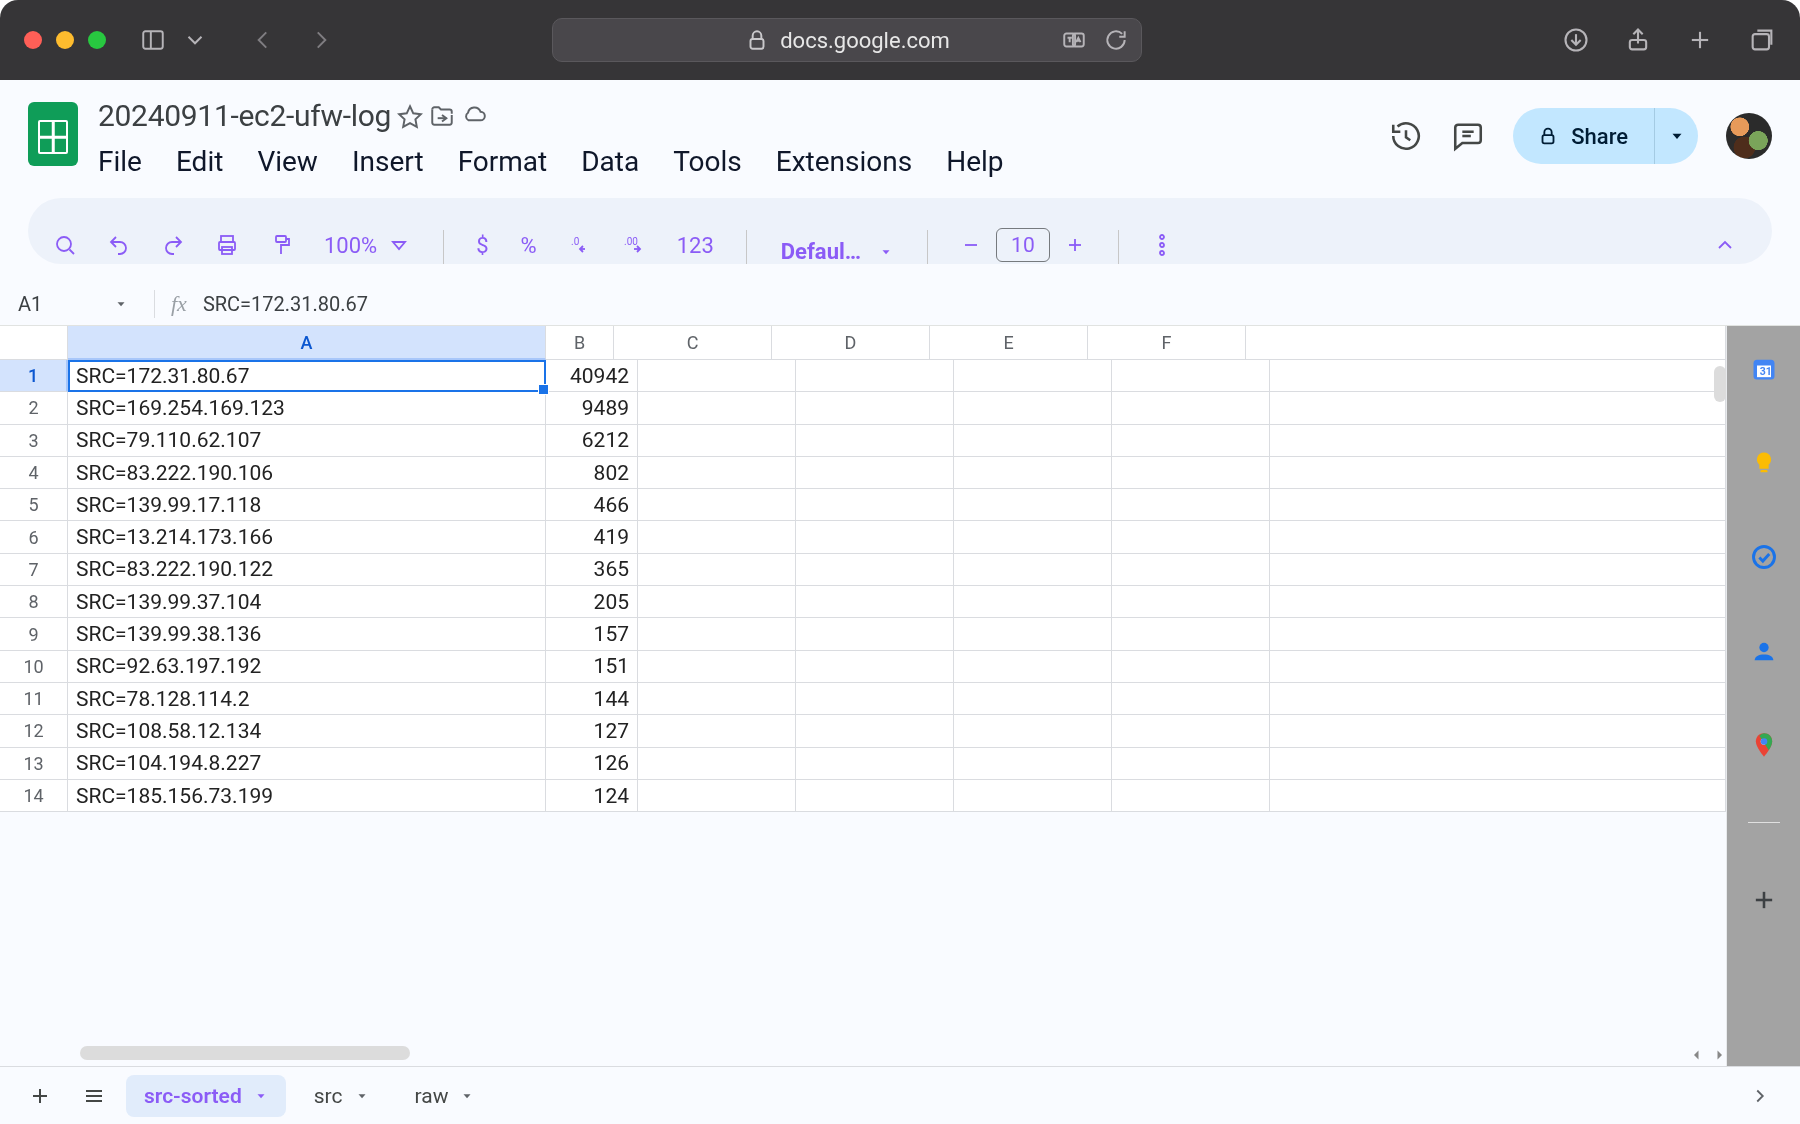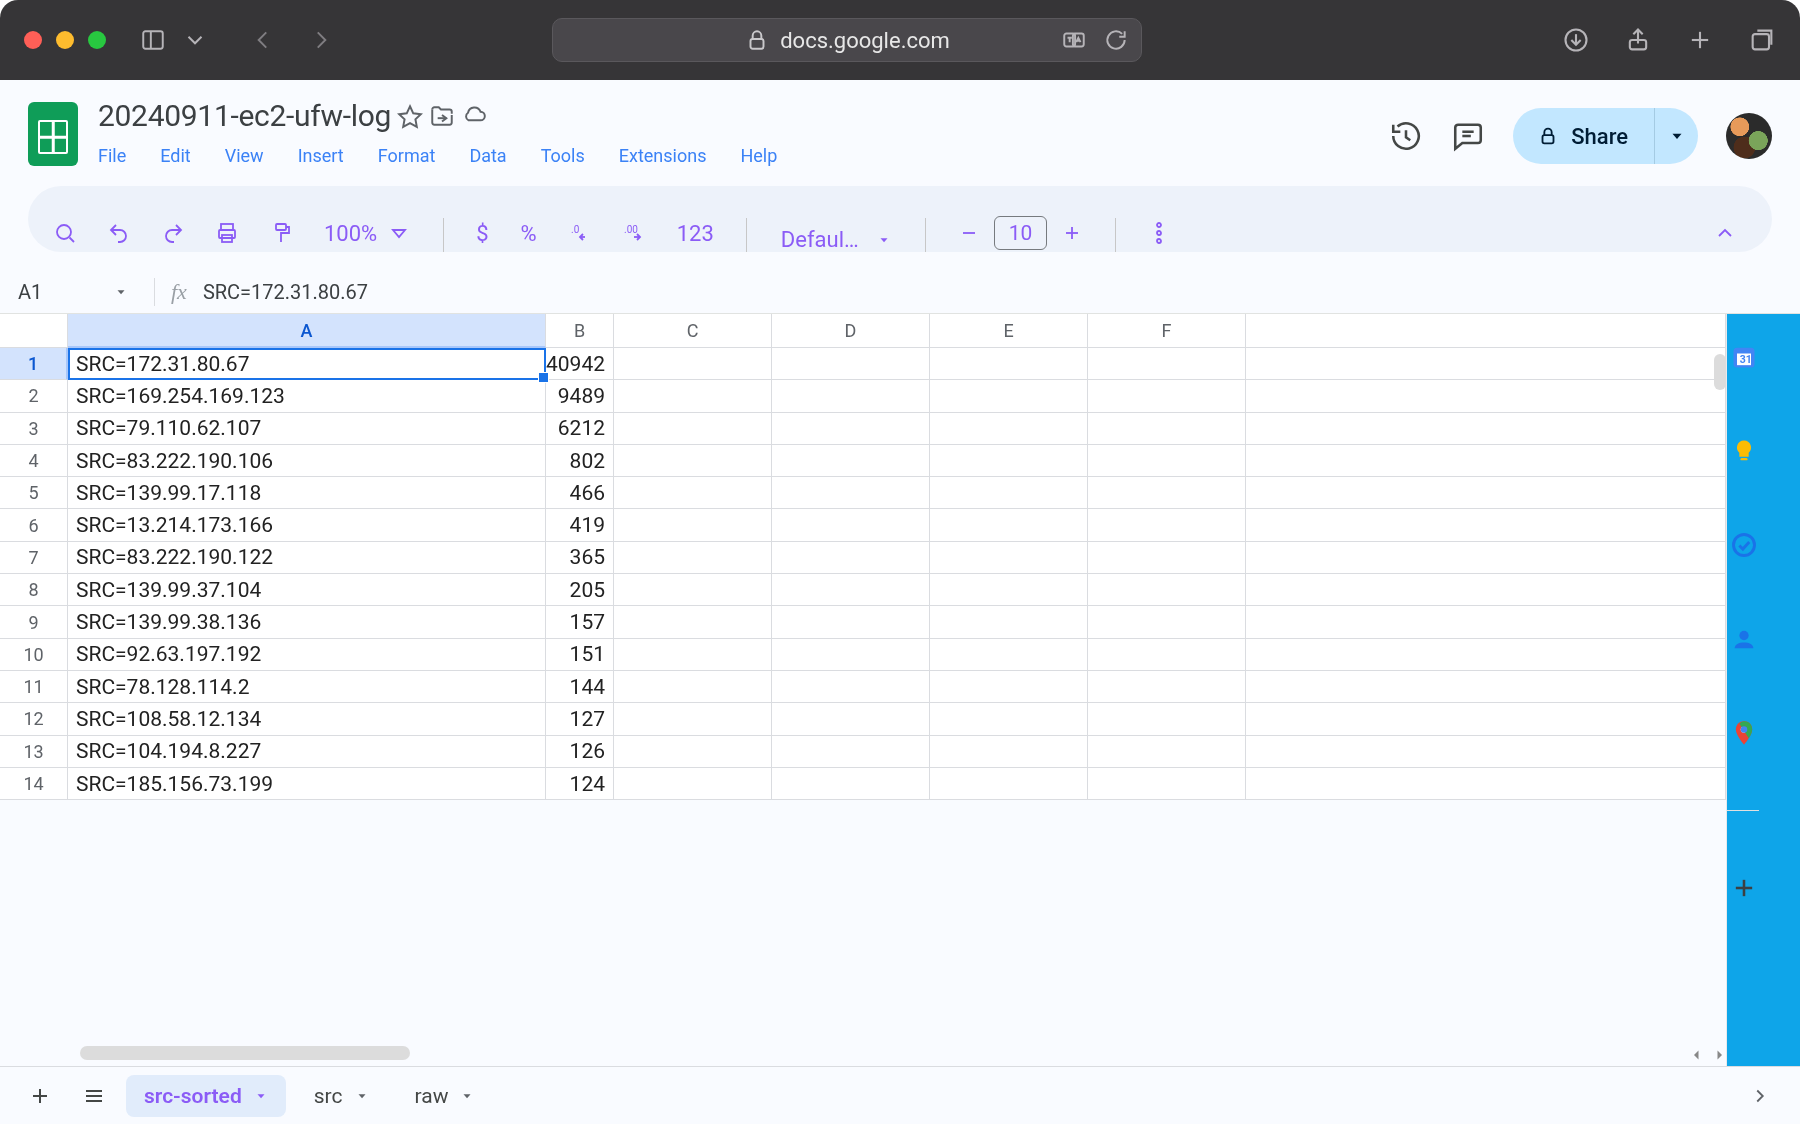--- a/index.html
+++ b/index.html
@@ -34,21 +34,21 @@
   .sheets-logo .page { width:100%; height:100%; background:#0f9d58; border-radius:6px; position:relative;}
   .sheets-logo .grid { position:absolute; inset:18px 10px 12px 10px; border:2.5px solid #fff; border-radius:2px;}
   .sheets-logo .grid::before, .sheets-logo .grid::after{ content:""; position:absolute; background:#fff;}
   .sheets-logo .grid::before{ left:50%; top:0; bottom:0; width:2.5px; transform:translateX(-50%);}
   .sheets-logo .grid::after{ top:50%; left:0; right:0; height:2.5px; transform:translateY(-50%);}
   .title-col{ flex:1; min-width:0;}
   .title-row{ display:flex; align-items:center; gap:6px;}
   .doc-title{ font-size:30px; color:#3c4043; letter-spacing:-0.3px;}
   .title-icon{ color:#5f6368; display:flex;}
   .title-icon svg{ width:26px; height:26px; fill:none; stroke:currentColor; stroke-width:1.8;}
-  .menus{ display:flex; gap:34px; font-size:18px; color:#3b82f6; padding:12px 0 14px 0;}
+  .menus{ display:flex; gap:34px; font-size:28px; color:#0f172a; padding:12px 0 14px 0;}
   .menus span{ cursor:default;}
   .titlebar-right{ display:flex; align-items:center; gap:28px; padding-top:10px;}
   .hdr-btn{ color:#444746; display:flex;}
   .hdr-btn svg{ width:34px; height:34px; fill:none; stroke:currentColor; stroke-width:1.8;}
   .share-wrap{ display:flex; align-items:center; background:#c2e7ff; border-radius:40px; height:56px;}
   .share-btn{ display:flex; align-items:center; gap:12px; padding:0 26px 0 24px; height:100%;
               color:#001d35; font-size:22px; font-weight:500;}
   .share-caret{ height:100%; width:44px; border-left:1px solid #a4cbe3; display:flex; align-items:center; justify-content:center; color:#001d35;}
   .avatar{ width:46px; height:46px; border-radius:50%; background:
            radial-gradient(circle at 30% 30%, #e79a5a 0 20%, transparent 21%),
@@ -58,21 +58,21 @@
 
   
   .toolbar{ margin:6px 28px 0 28px; background:#edf2fa; border-radius:36px; height:66px;
             display:flex; align-items:flex-end; padding:0 18px; gap:16px; color:#8b5cf6;}
   .tool{ display:flex; align-items:center; justify-content:center; width:38px; height:38px;}
   .tool svg{ width:24px; height:24px; fill:none; stroke:currentColor; stroke-width:1.8;}
   .tool.txt{ width:auto; font-size:22px; padding:0 8px; gap:10px;}
   .tool-sep{ width:1px; height:34px; background:#c7c7c7; margin:0 8px;}
   .zoom-group{ display:flex; align-items:center; gap:6px;}
   .zoom-box{ border:1.5px solid #767a7e; border-radius:6px; padding:4px 14px; font-size:21px;}
-  .font-select{ display:flex; align-items:center; gap:18px; font-size:22px; padding:0 10px;}
+  .font-select{ display:flex; align-items:center; gap:18px; font-size:22px; padding:0 10px;font-weight:bold;}
   .toolbar .spacer{ flex:1;}
   .toolbar .dots svg{ width:6px; height:24px;}
   .collapse-caret{ margin-left:12px; margin-right:10px;}
 
   
   .formula-bar{ display:flex; align-items:center; height:44px; border-bottom:1px solid #e1e3e1;
                 margin-top:18px; padding:0 0 0 18px; font-size:20px; color:#3c4043; gap:16px;}
   .name-box{ width:120px; display:flex; align-items:center; justify-content:space-between; padding-right:10px;gap:8px;}
   .fb-sep{ width:1px; height:28px; background:#dadce0; }
   .fx{ font-style:italic; color:#9aa0a6; font-family:serif; font-size:22px;}
@@ -88,21 +88,21 @@
   .col-h.colA{ width:478px;} .col-h.colB{ width:68px;}
   .col-h.colC,.col-h.colD,.col-h.colE,.col-h.colF{ width:158px;}
   .col-h.rest{ flex:1; }
   .rows{ flex:1; overflow:hidden; position:relative;}
   .row{ display:flex; height:32.3px; }
   .row-h{ width:68px; border-right:1px solid #dadce0; border-bottom:1px solid #dadce0;
           display:flex; align-items:center; justify-content:center; font-size:18px; color:#5f6368; background:#fff;}
   .row-h.selected{ background:#d3e3fd; color:#0b57d0; font-weight:500; border-right:2px solid #a8c7fa;}
   .cell{ border-right:1px solid #dadce0; border-bottom:1px solid #dadce0; display:flex;
          align-items:center; padding:0 8px; font-size:21px; color:#222; background:#fff;}
-  .cell.colA{ width:478px;text-align:right;} .cell.colB{ width:68px; justify-content:flex-end;padding-left:20px;}
+  .cell.colA{ width:478px;text-align:right;} .cell.colB{ width:92px; justify-content:flex-end;padding-left:20px;}
   .cell.colC,.cell.colD,.cell.colE,.cell.colF{ width:158px;}
   .cell.rest{ flex:1;}
   
   .sel-overlay{ position:absolute; pointer-events:none; left:68px; top:0; width:478px; height:32.3px;
                 border:2.5px solid #1a73e8; box-sizing:border-box;}
   .sel-overlay::after{ content:""; position:absolute; right:-5px; bottom:-5px; width:9px; height:9px;
                 background:#1a73e8; border:1px solid #fff;}
   .hscroll-hint{ position:absolute; left:80px; bottom:6px; width:330px; height:14px; background:#dcdcdc; border-radius:7px;}
   .vscroll-hint{ position:absolute; top:6px; right:0; width:12px; height:36px; background:#dcdcdc; border-radius:6px;}
   .nav-arrows-bottomright{ position:absolute; right:-2px; bottom:2px; display:flex; gap:4px; color:#888;}
@@ -112,21 +112,21 @@
   .sheet-tabs .ico{ width:44px; height:44px; display:flex; align-items:center; justify-content:center;}
   .tab{ display:flex; align-items:center; gap:12px; padding:0 18px; height:42px; border-radius:8px; font-size:21px; color:#444746;}
   .tab.active{ background:#e1ecfb; color:#8b5cf6; font-weight:600;}
   .tab .dd{ color:inherit;}
   .tab.inactive .dd{ color:#5f6368;}
   .sheet-tabs .spacer{ flex:1;}
   .sheet-tabs .explore{ color:#5f6368;}
 
   
   .side-panel{ width:74px; border-left:1px solid #e8eaed; display:flex; flex-direction:column;
-               align-items:flex-start; padding-top:26px; gap:60px; background:#0ea5e9;}
+               align-items:center; padding-top:26px; gap:60px; background:#a3a3a3;}
   .sp-icon{ width:34px; height:34px; display:flex; align-items:center; justify-content:center;}
   .sp-sep{ width:32px; height:1px; background:#e0e0e0;}
   .sp-icon svg{ width:28px; height:28px;} 
 </style>
 </head>
 <body>
 
 <div class="browser-chrome">
   <div class="traffic">
     <div class="dot red"></div>

